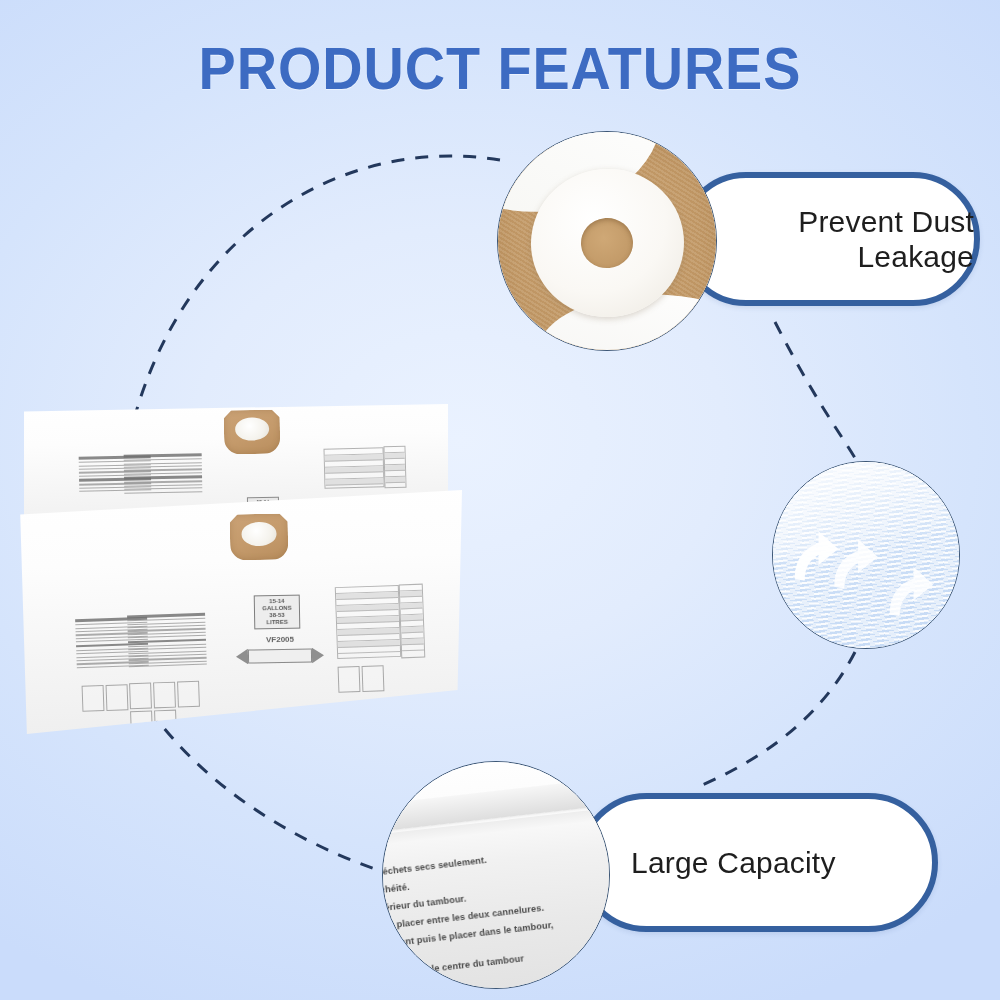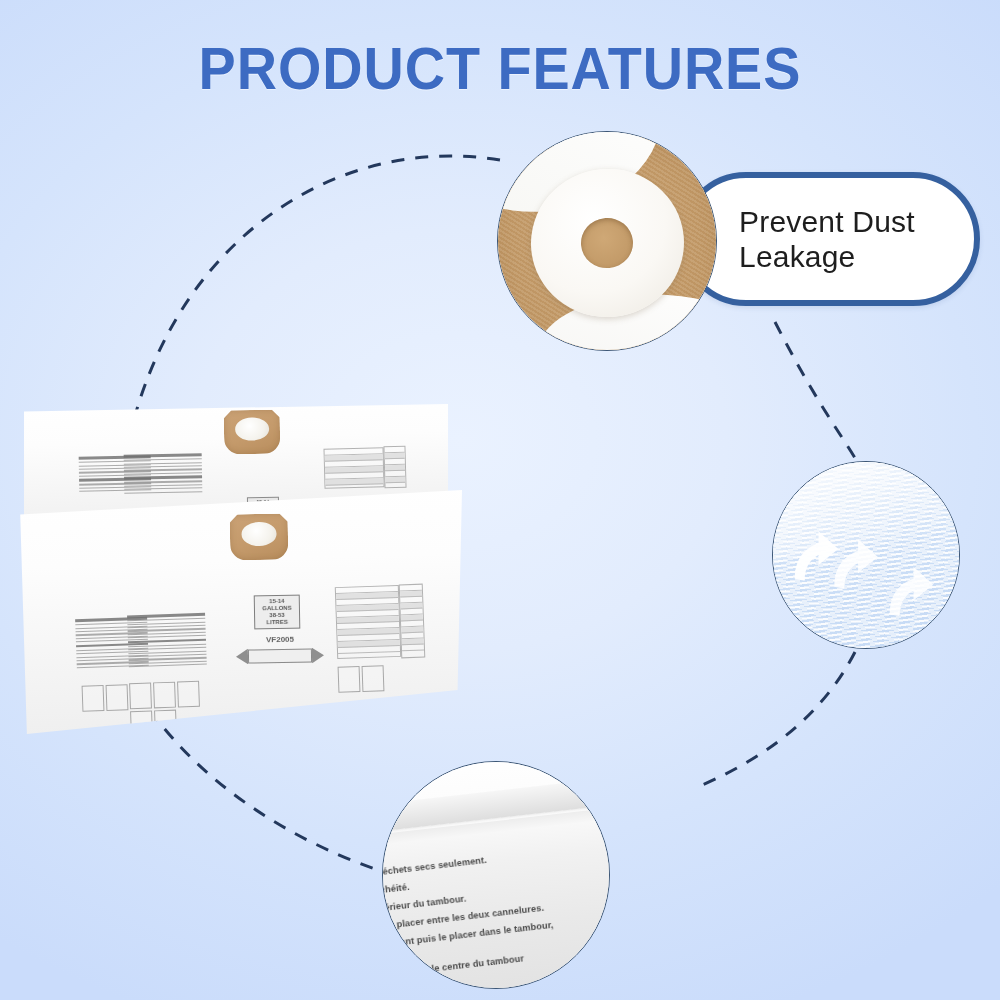--- a/index.html
+++ b/index.html
@@ -39,20 +39,21 @@
     display:flex;align-items:center;
     box-shadow:0 2px 5px rgba(40,70,130,.12);
   }
   .pill .ptext{
     color:#1e1e1e;
     font-size:30px;
     line-height:1.17;
     font-weight:400;
     letter-spacing:.2px;
     white-space:pre-line;
+    text-align:right;
   }
 
   #pill1{left:679px;top:172px;width:301px;height:134px;border-radius:67px;}
   #pill1 .ptext{margin-left:54px;}
 
   #pill2{left:487px;top:508px;width:286px;height:128px;border-radius:64px;}
   #pill2 .ptext{margin-left:56px;}
 
   #pill3{left:577px;top:793px;width:361px;height:139px;border-radius:70px;}
   #pill3 .ptext{margin-left:48px;}
@@ -237,20 +238,23 @@
     <path d="M775 322 C 815 400, 838 430, 855 458" fill="none" stroke="#23385c" stroke-width="3" stroke-dasharray="13 11" stroke-linecap="butt"></path>
     <path d="M855 652 C 820 720, 760 760, 700 786" fill="none" stroke="#23385c" stroke-width="3" stroke-dasharray="13 11" stroke-linecap="butt"></path>
     <path d="M150 710 C 215 800, 320 855, 410 880" fill="none" stroke="#23385c" stroke-width="3" stroke-dasharray="13 11" stroke-linecap="butt"></path>
   </svg>
 
   <div class="pill" id="pill1">
     <div class="ptext">Prevent Dust Leakage</div>
   </div>
 
 
+  <div class="pill" id="pill3">
+    <div class="ptext">Large Capacity</div>
+  </div>
 
   <div class="circ" id="circ1">
     <div class="fill c1-bg"></div>
     <div class="c1-card"></div>
     <div class="c1-white-tl"></div>
     <div class="c1-white-br"></div>
     <div class="c1-gasket">
       <div class="c1-hole"></div>
     </div>
   </div>

